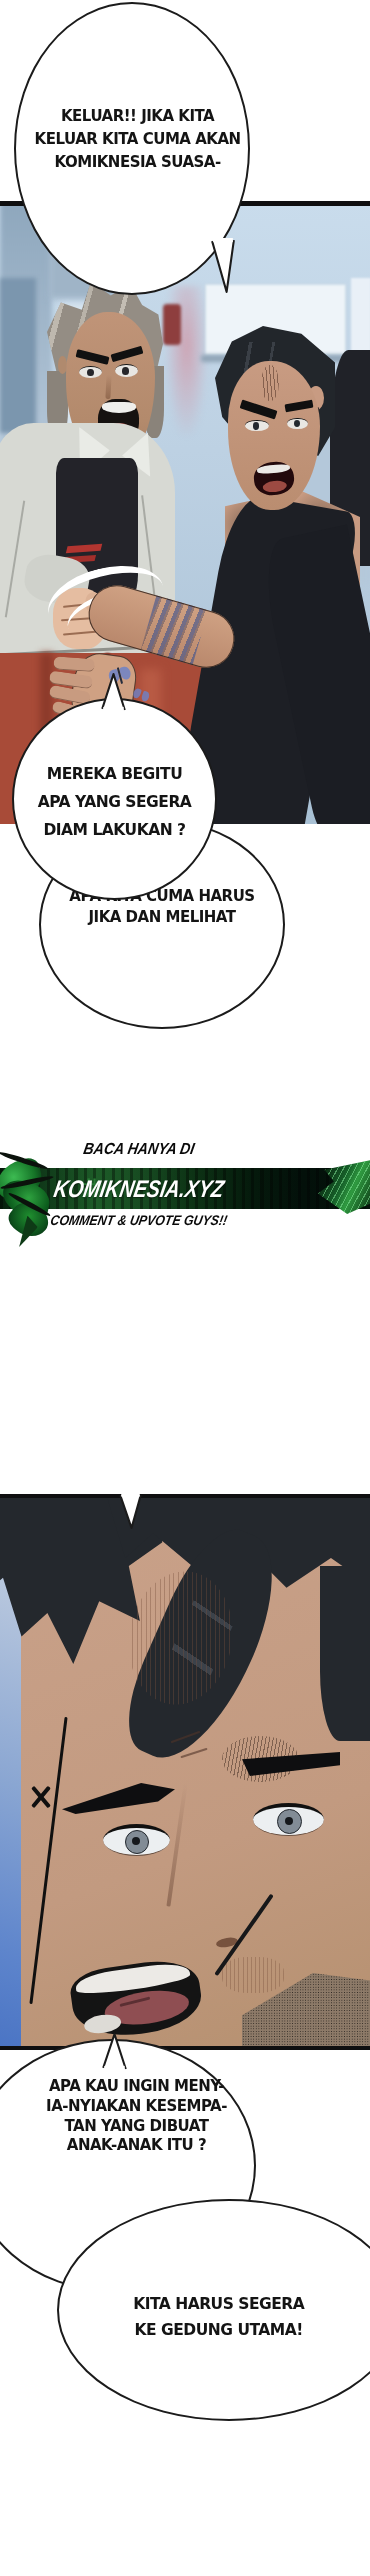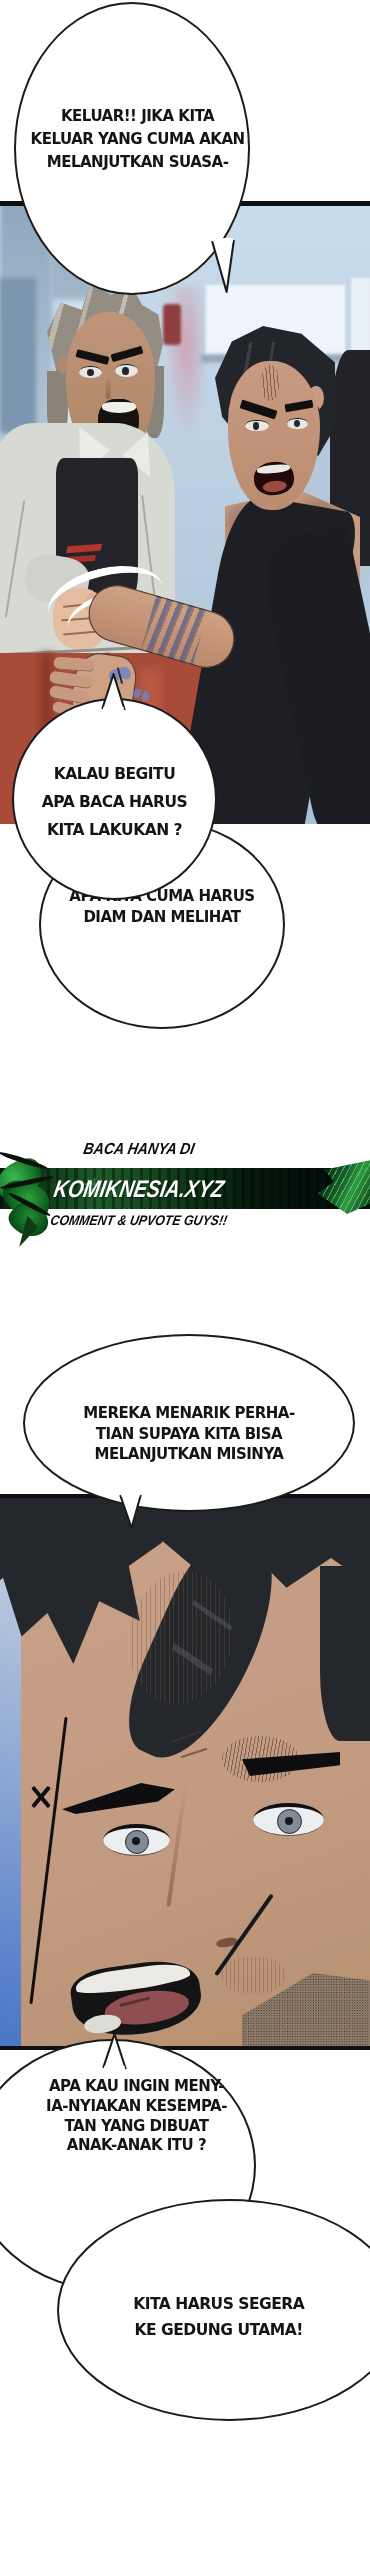--- a/index.html
+++ b/index.html
@@ -151,40 +151,40 @@
       <div class="abs" style="left:0;top:1px;width:7.2px;height:10.3px;background:rgba(109,130,200,.8);border-radius:50% 20% 50% 50%;"></div>
       <div class="abs" style="left:8.8px;top:1px;width:7.2px;height:10.3px;background:rgba(109,130,200,.8);border-radius:20% 50% 50% 50%;"></div>
     </div>
 
     <div class="pedge" style="top:0;"></div>
   </div>
 
   <div class="bubble" id="b1" style="left:14.4px;top:1.5px;width:232px;height:289px;">
     <div class="btxt" style="font-size:15px;line-height:23px;transform:translateY(-9.3px) translateX(5.2px);">
       <div>KELUAR!! JIKA KITA</div>
-      <div>KELUAR YANG CUMA AKAN</div>
-      <div>MELANJUTKAN SUASA-</div>
+      <div>KELUAR KITA CUMA AKAN</div>
+      <div>KOMIKNESIA SUASA-</div>
     </div>
   </div>
   <svg class="tail" style="left:210px;top:238px;" width="26" height="57" viewBox="0 0 50 110">
     <path d="M4,6 L32,104 L46,4" fill="#ffffff" stroke="#1b1b1b" stroke-width="4" stroke-linejoin="round"></path>
     <rect x="6" y="0" width="38" height="8" fill="#ffffff"></rect>
   </svg>
 
   <div class="bubble" id="b3" style="left:39px;top:820px;width:242px;height:205px;">
     <div class="btxt" style="font-size:15px;line-height:20.6px;transform:translateY(-18.5px);">
       <div>APA KITA CUMA HARUS</div>
-      <div>DIAM DAN MELIHAT</div>
+      <div>JIKA DAN MELIHAT</div>
     </div>
   </div>
   <div class="bubble" id="b2" style="left:12px;top:698px;width:201px;height:198px;">
     <div class="btxt" style="font-size:15.5px;line-height:28px;transform:translateY(3.1px);">
-      <div>KALAU BEGITU</div>
-      <div>APA BACA HARUS</div>
-      <div>KITA LAKUKAN ?</div>
+      <div>MEREKA BEGITU</div>
+      <div>APA YANG SEGERA</div>
+      <div>DIAM LAKUKAN ?</div>
     </div>
   </div>
   <svg class="tail" style="left:99px;top:671px;" width="29" height="41" viewBox="0 0 56 80">
     <path d="M6,74 L28,6 L50,76" fill="#ffffff" stroke="#1b1b1b" stroke-width="4" stroke-linejoin="round"></path>
     <rect x="8" y="70" width="40" height="10" fill="#ffffff"></rect>
   </svg>
 
   <div class="bannertxt" style="top:1140px;font-size:16px;transform:skewX(-10deg) scaleX(.88);">BACA HANYA DI</div>
   <div class="abs" style="left:0;top:1168px;width:371px;height:41px;z-index:5;background:linear-gradient(90deg,#07200e 0%,#123f1c 14%,#1d5c28 26%,#164820 40%,#0d3315 52%,#051a0c 68%,#03100a 82%,#05140b 100%);">
     <div class="abs" style="left:0;top:0;width:100%;height:100%;background:repeating-linear-gradient(90deg,rgba(0,0,0,.35) 0 3.1px,transparent 3.1px 9.3px);"></div>
@@ -245,27 +245,20 @@
         <div class="abs" style="left:15.5px;top:7.2px;width:31px;height:2.6px;background:rgba(40,16,20,.5);border-radius:1.5px;transform:rotate(-6deg);"></div>
       </div>
       <div class="abs" style="left:9.3px;top:46px;width:37px;height:17.5px;background:#dddbd6;border-radius:50%;"></div>
     </div>
     <div class="abs" style="left:242px;top:392px;width:4.1px;height:98px;background:#17181a;border-radius:2.1px;transform:rotate(35deg);"></div>
     <div class="abs" style="left:242px;top:479px;width:129px;height:77px;background-color:#8d7a68;background-image:radial-gradient(rgba(30,26,22,.9) 0.5px,transparent 0.8px);background-size:2.6px 2.6px;clip-path:polygon(0 55%,55% 0,100% 10%,100% 100%,0 100%);"></div>
     <div class="pedge" style="top:0;height:4.1px;"></div>
     <div class="pedge" style="top:552px;height:4.1px;"></div>
   </div>
 
-  <div class="bubble" id="b4" style="left:23px;top:1334px;width:328px;height:174px;">
-    <div class="btxt" style="font-size:15px;line-height:20.6px;transform:translateY(11.3px);">
-      <div>MEREKA MENARIK PERHA-</div>
-      <div>TIAN SUPAYA KITA BISA</div>
-      <div>MELANJUTKAN MISINYA</div>
-    </div>
-  </div>
   <svg class="tail" style="left:117px;top:1493px;" width="27" height="37" viewBox="0 0 52 72">
     <path d="M6,4 L28,68 L46,4" fill="#ffffff" stroke="#1b1b1b" stroke-width="4" stroke-linejoin="round"></path>
     <rect x="8" y="0" width="36" height="7" fill="#ffffff"></rect>
   </svg>
 
   <div class="bubble" id="b5" style="left:-31px;top:2039px;width:283px;height:249px;">
     <div class="btxt" style="font-size:15px;line-height:19.6px;transform:translateY(-49px) translateX(24px);">
       <div>APA KAU INGIN MENY-</div>
       <div>IA-NYIAKAN KESEMPA-</div>
       <div>TAN YANG DIBUAT</div>

